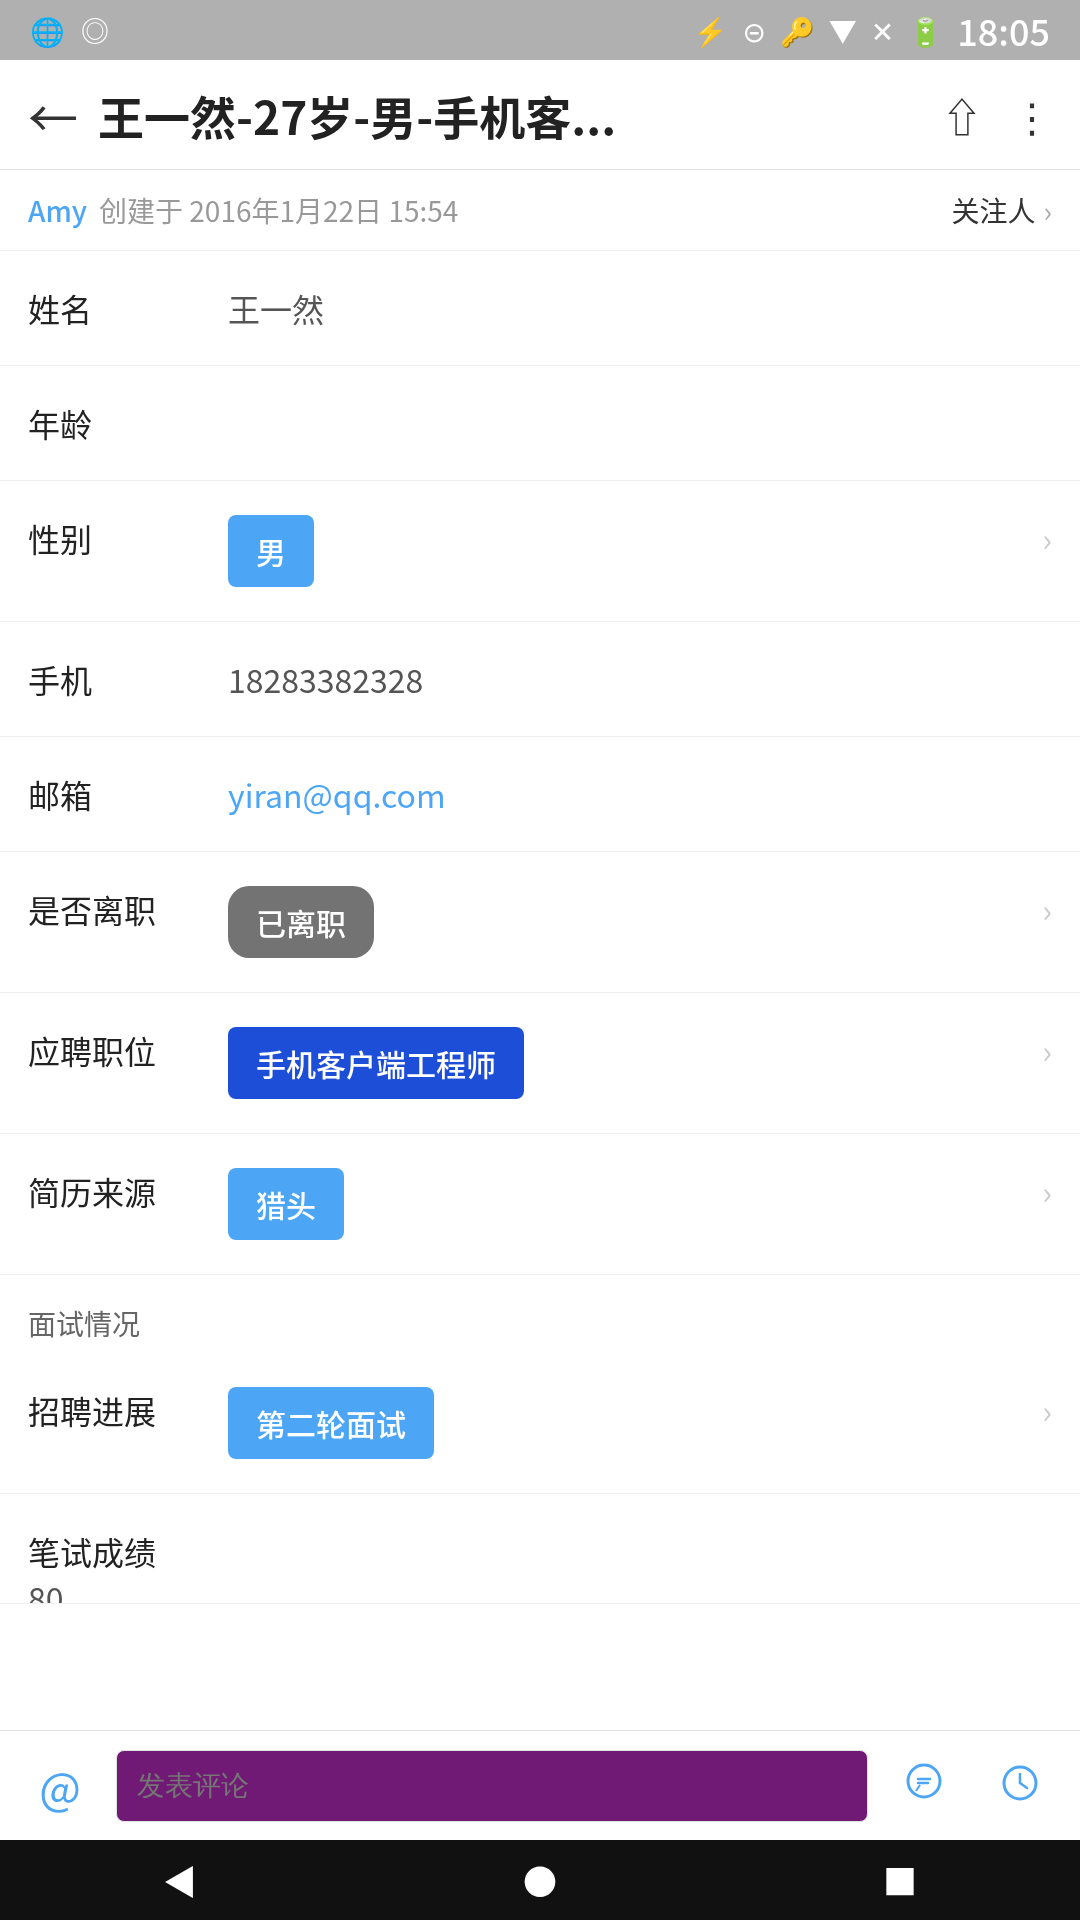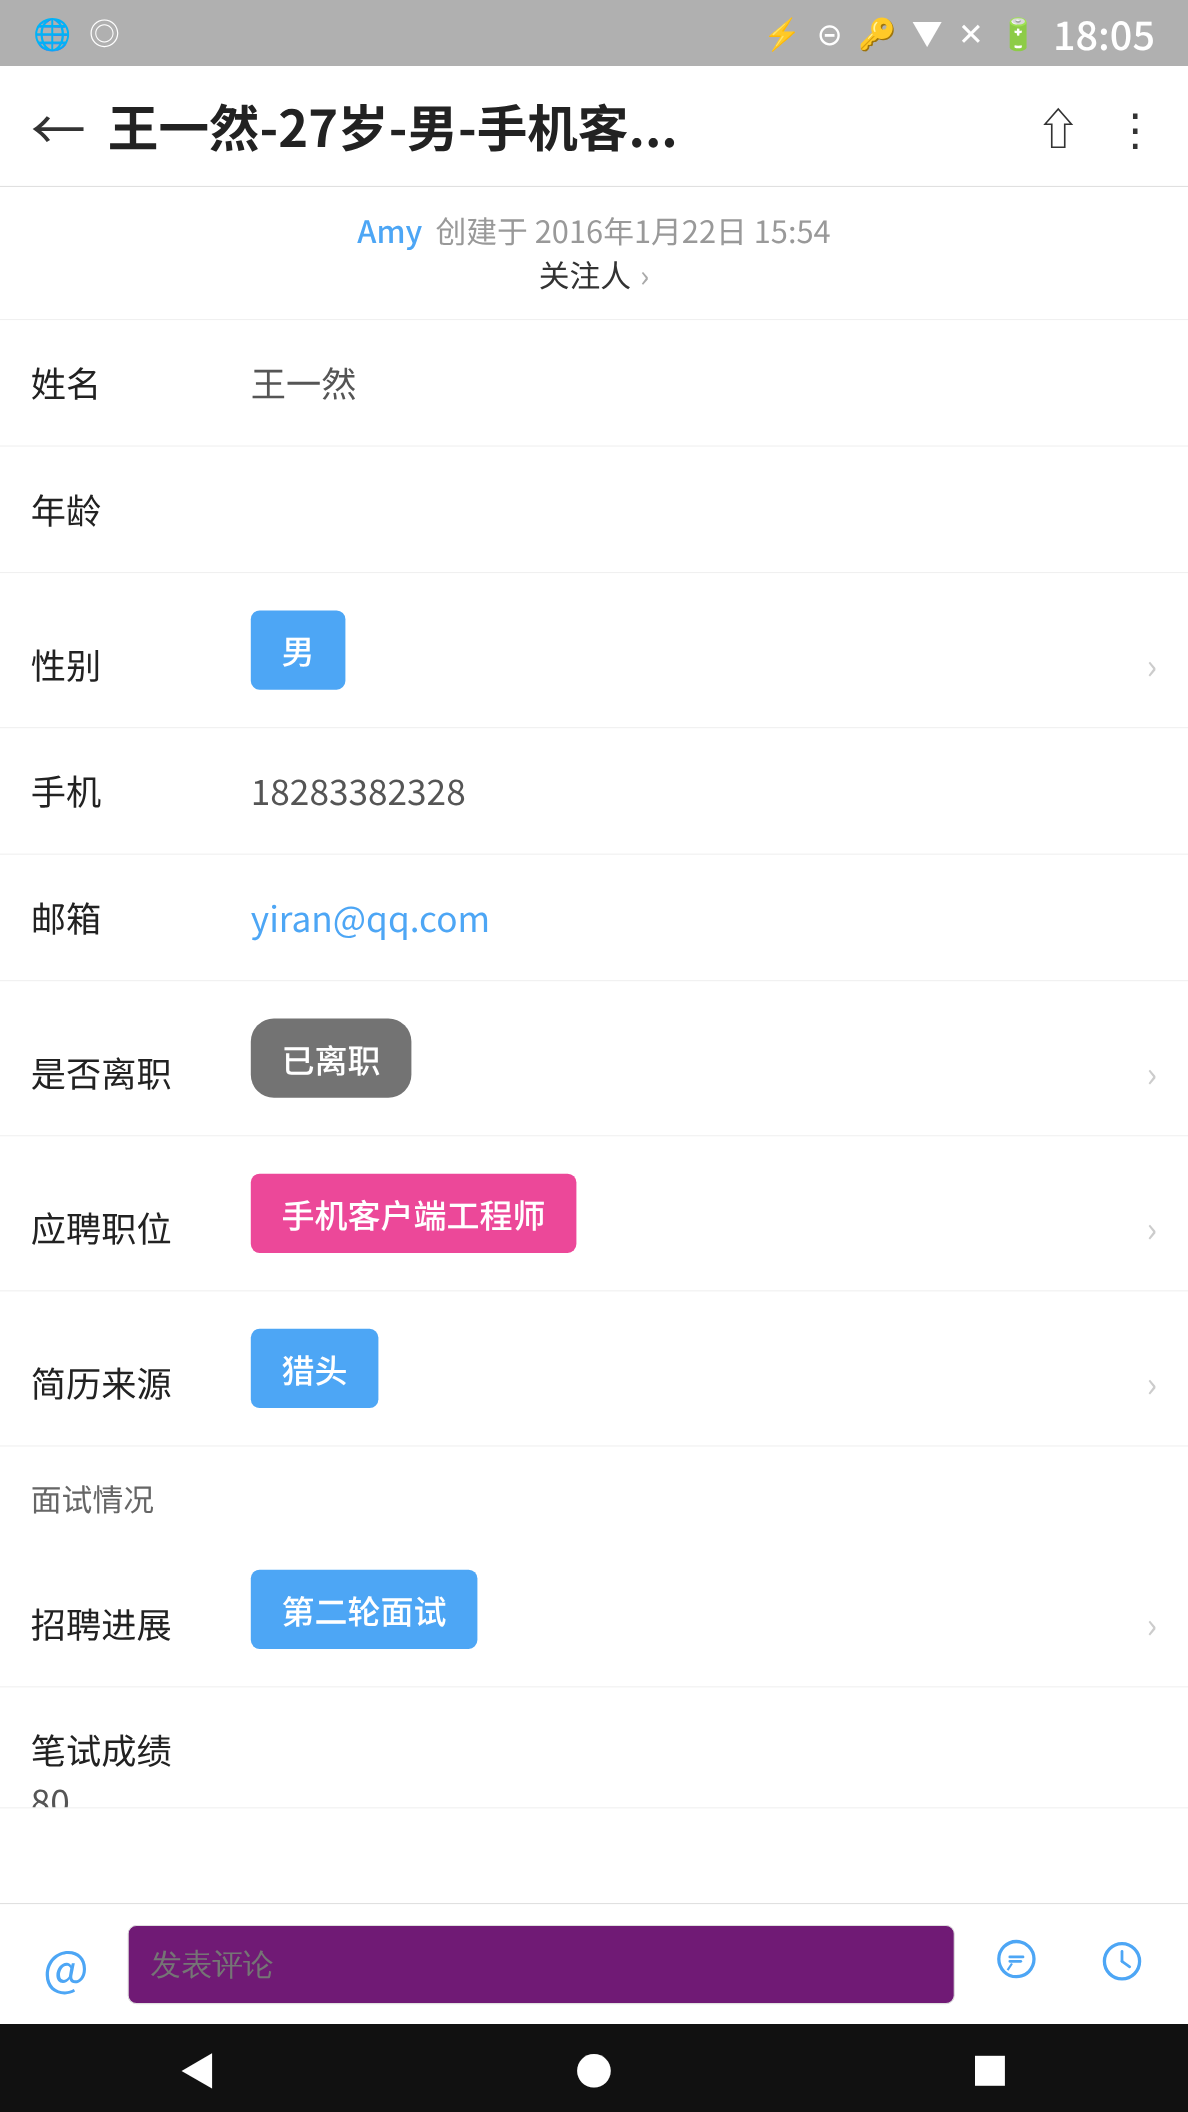--- a/index.html
+++ b/index.html
@@ -77,23 +77,23 @@
     .app-bar-icon {
       font-size: 40px;
       color: #333;
       cursor: pointer;
     }
 
     
     .meta-row {
       display: flex;
       align-items: center;
+      justify-content: space-between;
       padding: 20px 28px;
       border-bottom: 1px solid #f0f0f0;
-      flex-direction: column;
     }
     .meta-left {
       display: flex;
       align-items: center;
       gap: 12px;
       font-size: 28px;
     }
     .meta-author {
       color: #4da6f5;
       font-weight: 500;
@@ -110,21 +110,21 @@
       cursor: pointer;
     }
     .meta-right-chevron {
       color: #aaa;
       font-size: 28px;
     }
 
     
     .field-row {
       display: flex;
-      align-items: flex-end;
+      align-items: flex-start;
       padding: 34px 28px;
       border-bottom: 1px solid #f0f0f0;
       min-height: 110px;
     }
     .field-label {
       width: 200px;
       font-size: 32px;
       color: #222;
       flex-shrink: 0;
     }
@@ -146,21 +146,21 @@
     .tag {
       display: inline-block;
       padding: 14px 28px;
       border-radius: 8px;
       font-size: 30px;
       color: #fff;
       font-weight: 500;
     }
     .tag-blue { background: #4da6f5; }
     .tag-orange { background: #737373; border-radius: 21px; }
-    .tag-teal { background: #ec4899; }
+    .tag-teal { background: #1d4ed8; }
 
     
     .section-heading {
       padding: 28px 28px 10px;
       font-size: 28px;
       color: #666;
     }
 
     
     .bottom-bar {

